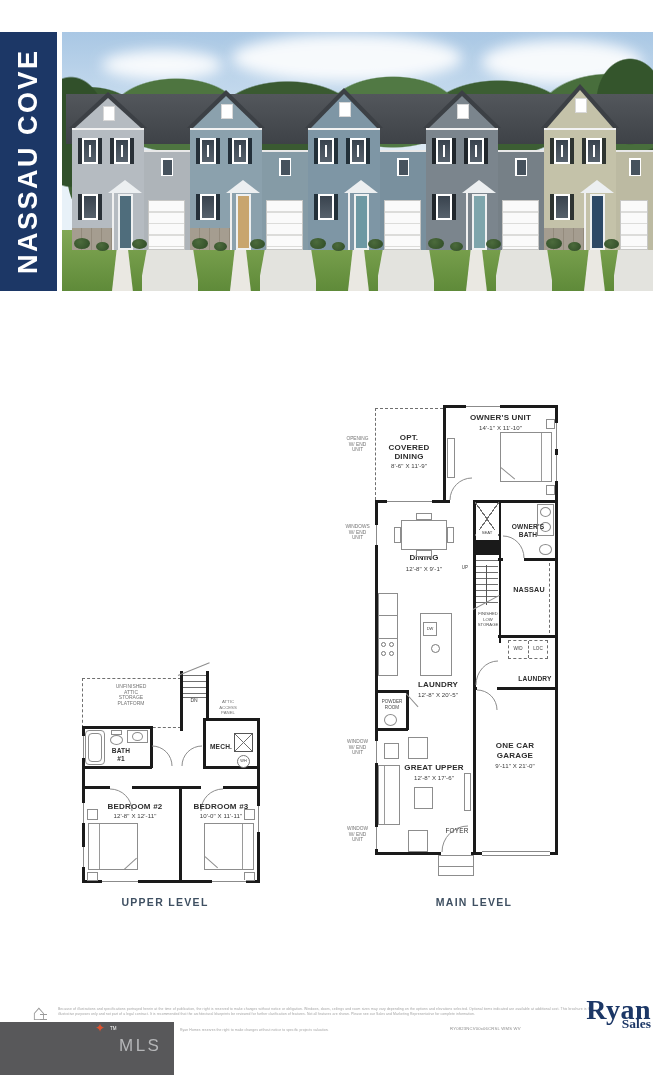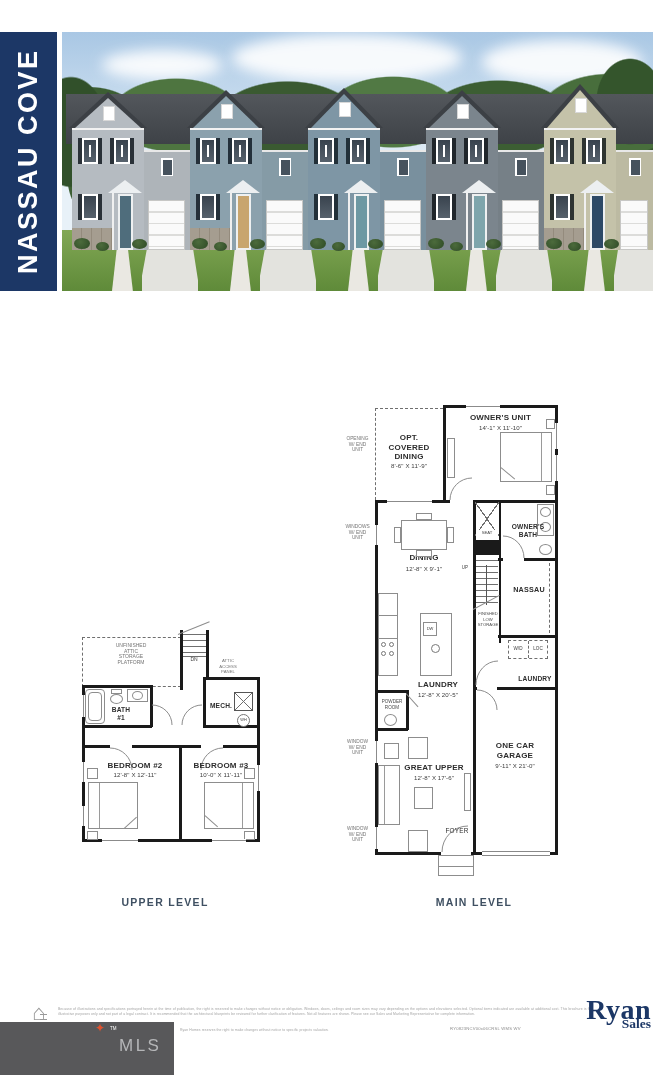--- a/index.html
+++ b/index.html
@@ -248,21 +248,21 @@
         <div style="position: absolute; left: 306px; top: 207px; width: 15px; height: 10px; border-radius: 50%; background: radial-gradient(circle at 40% 35%, rgb(76, 107, 60), rgb(46, 74, 38));"></div>
         <div style="position: absolute; left: 366px; top: 206px; width: 16px; height: 11px; border-radius: 50%; background: radial-gradient(circle at 40% 35%, rgb(76, 107, 60), rgb(46, 74, 38));"></div>
         <div style="position: absolute; left: 388px; top: 210px; width: 13px; height: 9px; border-radius: 50%; background: radial-gradient(circle at 40% 35%, rgb(76, 107, 60), rgb(46, 74, 38));"></div>
         <div style="position: absolute; left: 424px; top: 207px; width: 15px; height: 10px; border-radius: 50%; background: radial-gradient(circle at 40% 35%, rgb(76, 107, 60), rgb(46, 74, 38));"></div>
         <div style="position: absolute; left: 484px; top: 206px; width: 16px; height: 11px; border-radius: 50%; background: radial-gradient(circle at 40% 35%, rgb(76, 107, 60), rgb(46, 74, 38));"></div>
         <div style="position: absolute; left: 506px; top: 210px; width: 13px; height: 9px; border-radius: 50%; background: radial-gradient(circle at 40% 35%, rgb(76, 107, 60), rgb(46, 74, 38));"></div>
         <div style="position: absolute; left: 542px; top: 207px; width: 15px; height: 10px; border-radius: 50%; background: radial-gradient(circle at 40% 35%, rgb(76, 107, 60), rgb(46, 74, 38));"></div>
       </div>
   </div>
 
-  <div class="abs" style="left:60px;top:610px;width:215px;height:250px">
+  <div class="abs" style="left:60px;top:651px;width:215px;height:250px">
 
     <div class="dashbox" style="left:22px;top:27px;width:99px;height:50px;border-right:none"></div>
     <div class="note" style="left:30px;top:33px;width:82px;font-size:5px">UNFINISHED
 ATTIC
 STORAGE
 PLATFORM</div>
 
     <div class="w" style="left:120px;top:20px;width:3px;height:60px"></div>
     <div class="w" style="left:146px;top:20px;width:3px;height:49px"></div>
     <div class="treads" style="left:123px;top:24px;width:23px;height:22px;border-bottom:1px solid #6f6f6f"></div>

